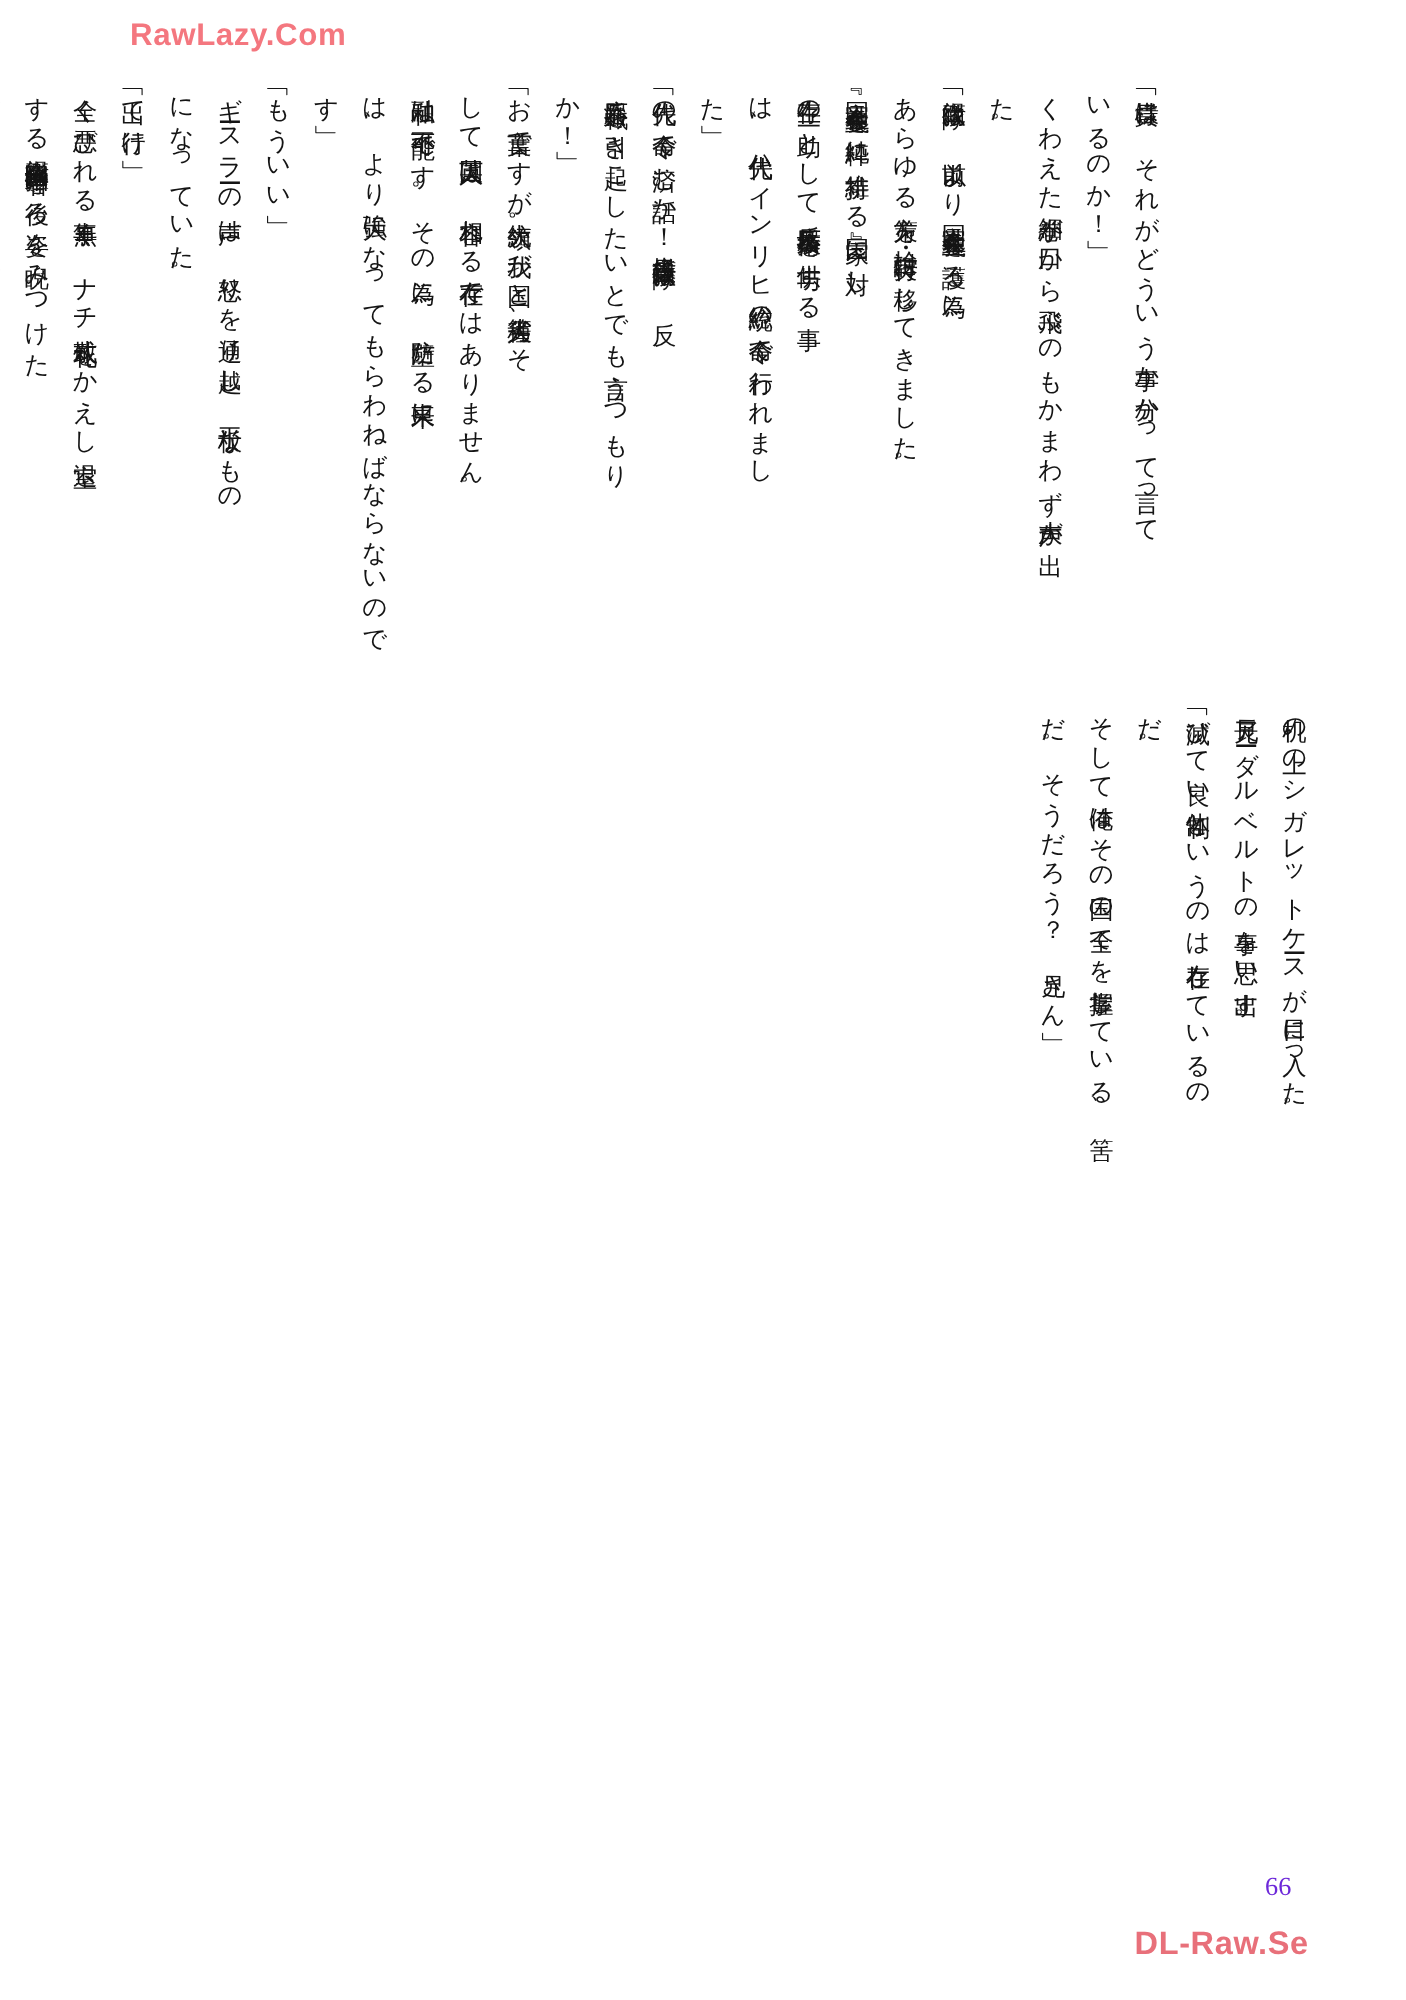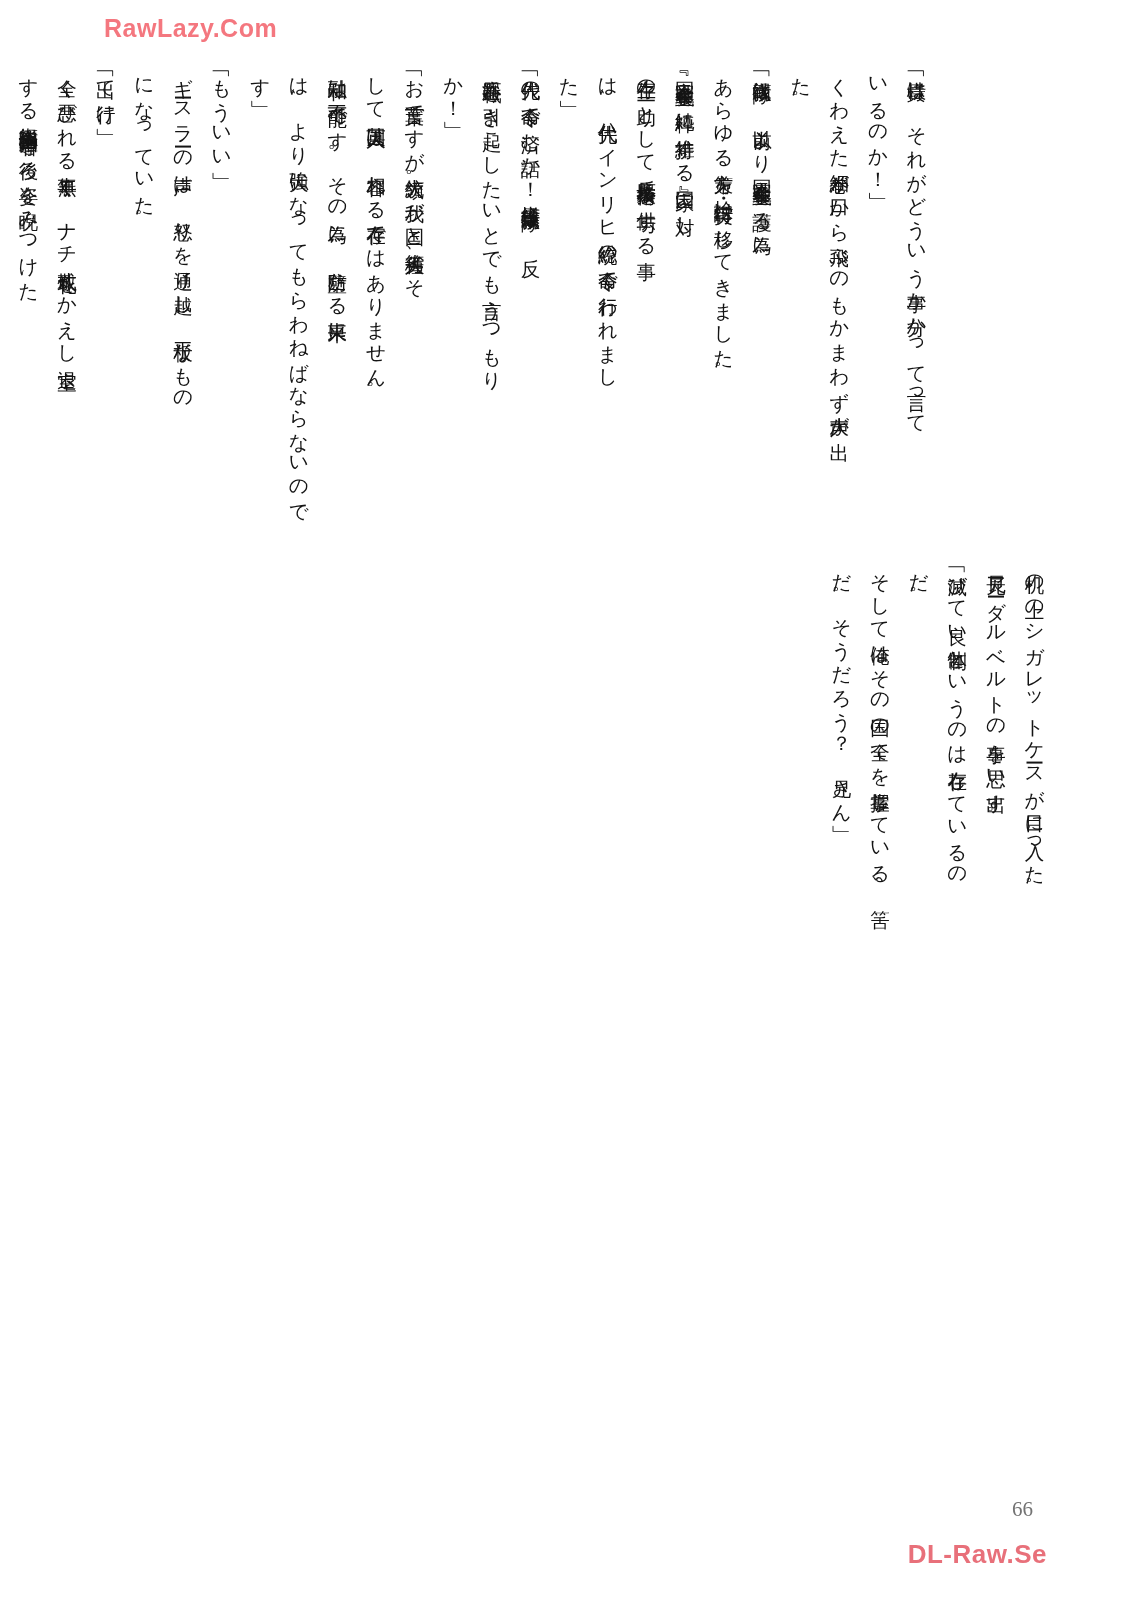--- a/index.html
+++ b/index.html
@@ -41,21 +41,21 @@
     margin-top: 28px;
   }
 
   
   .page-number {
     position: absolute;
     bottom: 78px;
     right: 92px;
     font-family: "Liberation Serif", serif;
     font-size: 21px;
-    color: #737373;
+    color: #6d28d9;
     text-align: center;
   }
 
   
   .text-block {
     position: absolute;
     writing-mode: vertical-rl;
     -webkit-writing-mode: vertical-rl;
     text-orientation: upright;
     font-size: 19.5px;

